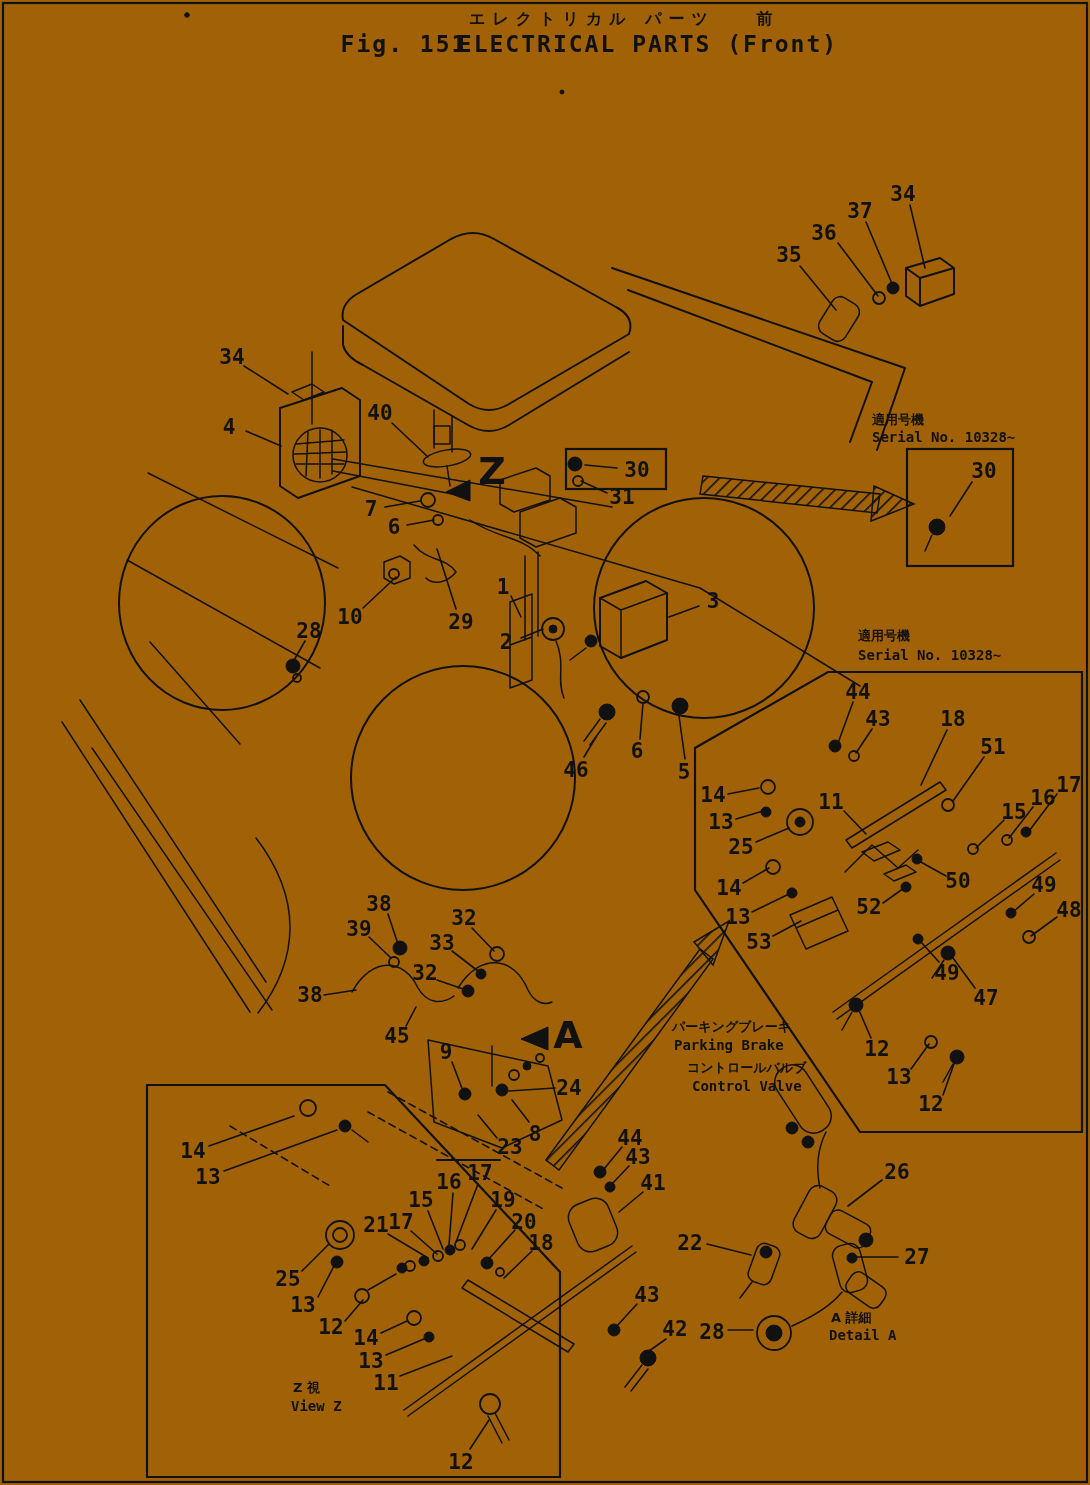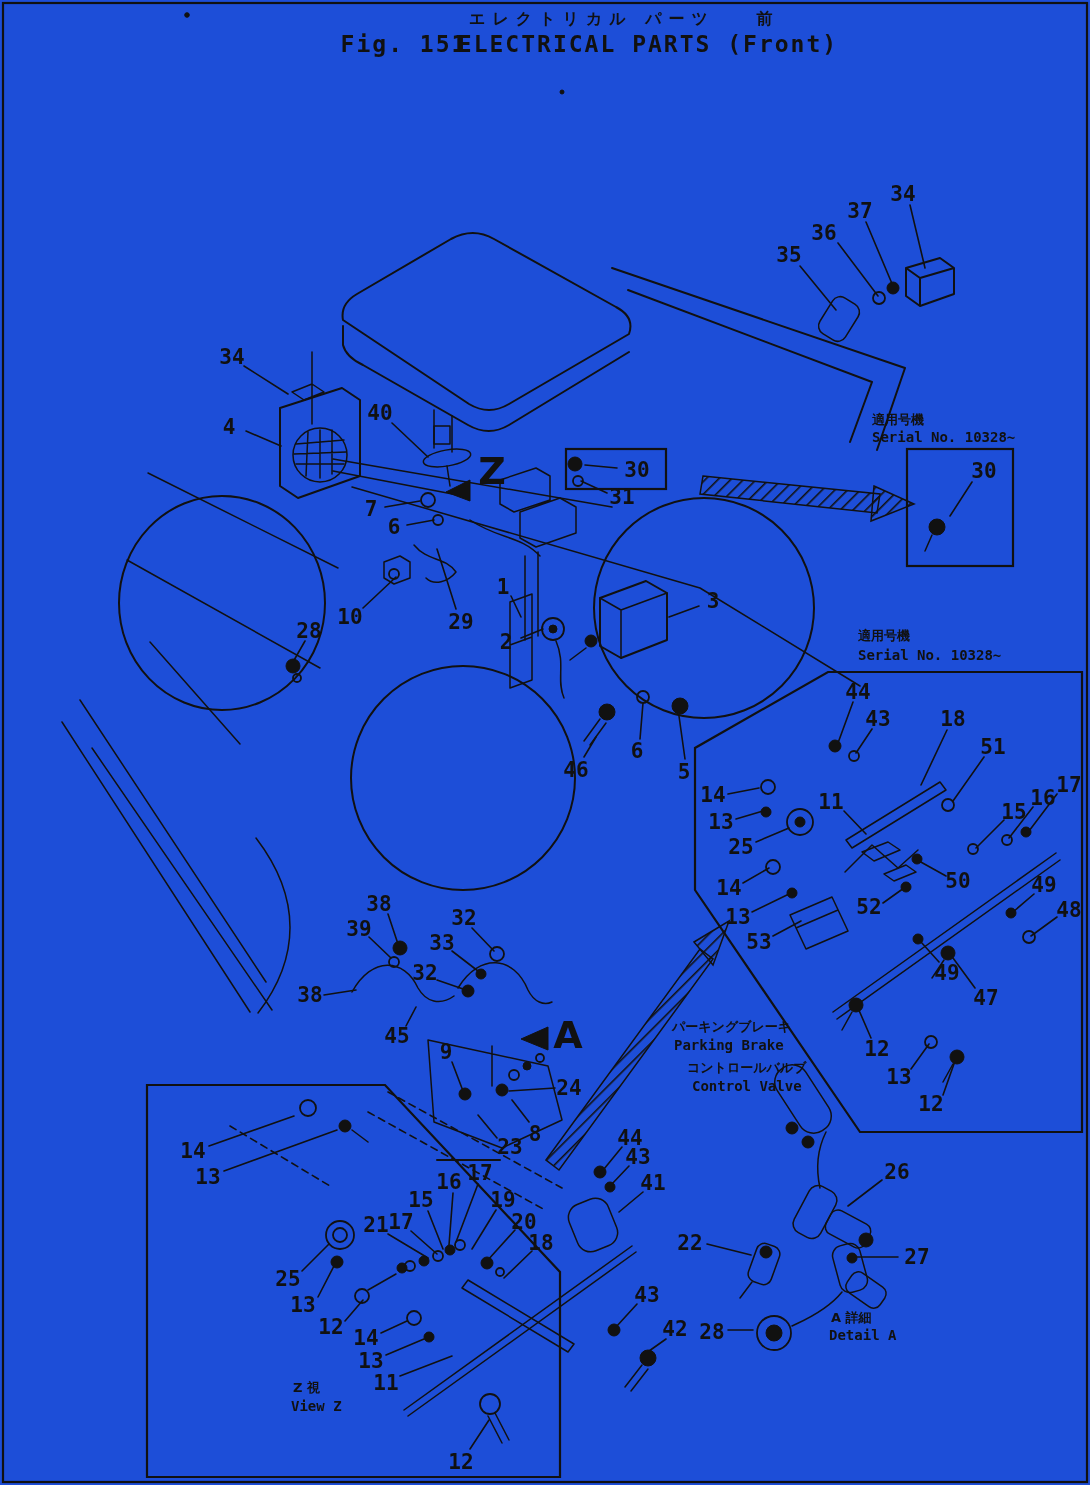--- a/index.html
+++ b/index.html
@@ -1,16 +1,16 @@
 <!DOCTYPE html>
 <html><head>
 <meta charset="utf-8">
 <style>
   html,body{margin:0;padding:0;background:#e8e8e8;}
-  #page{width:1090px;height:1485px;background:#1d4ed8;position:relative;margin:0 auto;}
+  #page{width:1090px;height:1485px;background:#a16207;position:relative;margin:0 auto;}
   svg{display:block}
   .ln{stroke:#111;stroke-width:2;fill:none;stroke-linejoin:round;stroke-linecap:round}
   .thin{stroke-width:1.5}
   .dash{stroke-dasharray:7 5;stroke-width:1.6}
   .leader{stroke:#111;stroke-width:1.6;fill:none;stroke-linecap:round}
   .gb{fill:#111;stroke:#111;stroke-width:1}
   .gw{fill:none;stroke:#111;stroke-width:1.8}
   .box{fill:none;stroke:#111;stroke-width:2.2;stroke-linejoin:miter}
   .pn{font:bold 21px "DejaVu Sans Mono",monospace;fill:#111;text-anchor:middle}
   .tja{font:bold 13px "DejaVu Sans",sans-serif;fill:#111}

